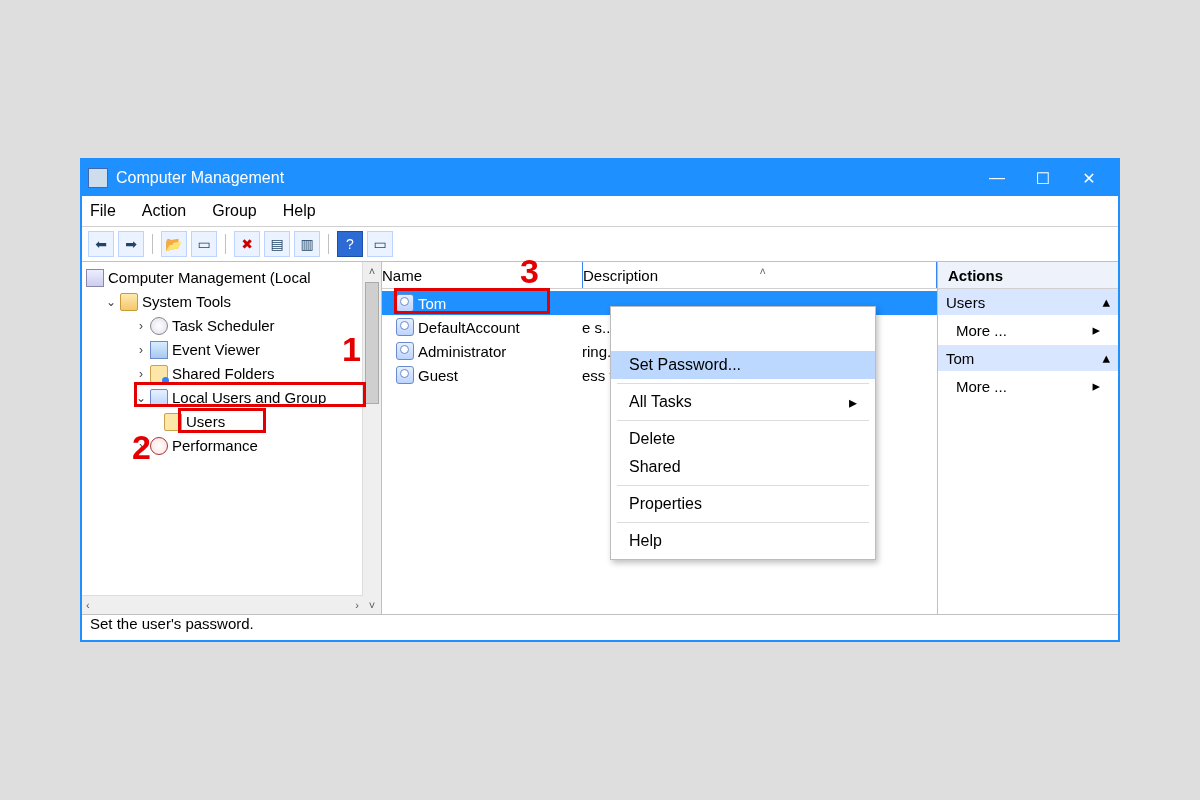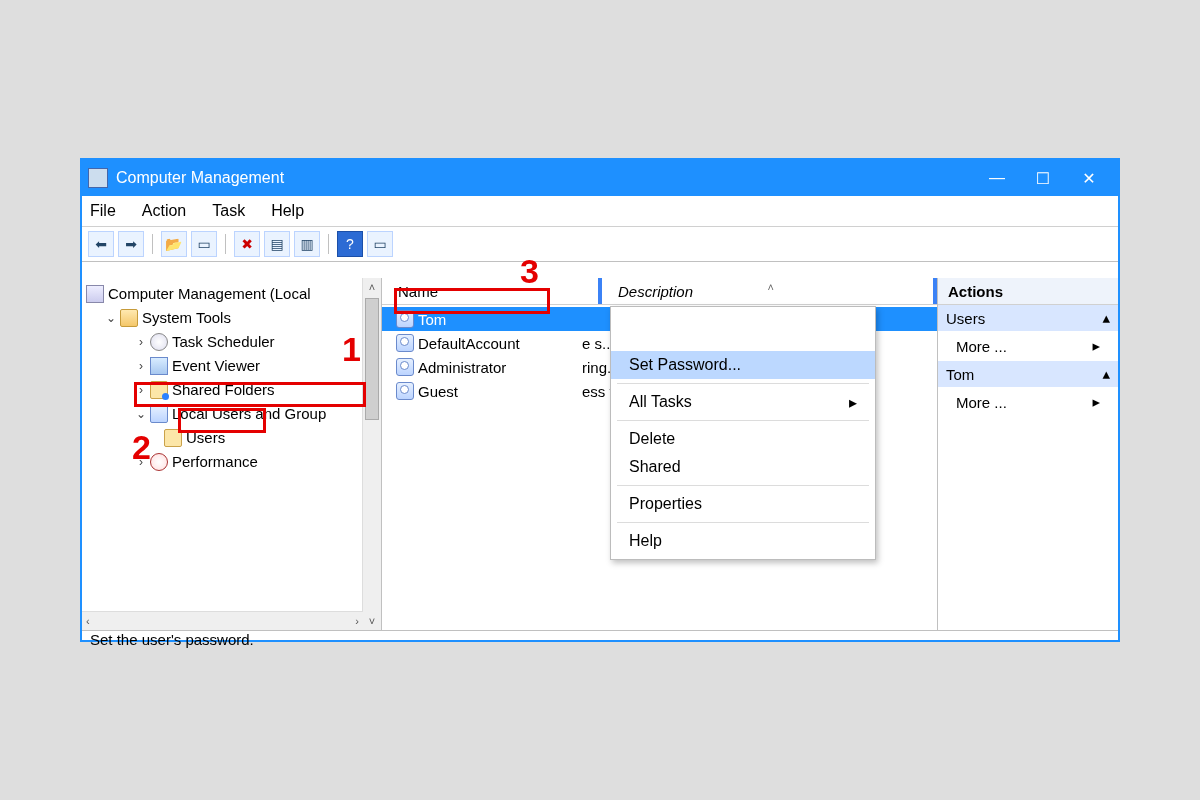--- a/index.html
+++ b/index.html
@@ -11,21 +11,21 @@
   .titlebar .title{flex:1;}
   .winbtn{width:46px;height:28px;display:flex;align-items:center;justify-content:center;color:#fff;font-size:16px;}
   
   .menubar{height:30px;background:#fff;display:flex;align-items:center;padding:0 8px;border-bottom:1px solid #d0d0d0;font-size:16px;}
   .menubar span{margin-right:26px;}
   
   .toolbar{height:34px;background:#fff;display:flex;align-items:center;padding:0 6px;border-bottom:1px solid #c0c0c0;gap:4px;}
   .tbtn{width:24px;height:24px;border:1px solid #bcd4ff;background:#eaf3ff;display:flex;align-items:center;justify-content:center;font-size:14px;color:#246;}
   .tsep{width:1px;height:20px;background:#c0c0c0;margin:0 4px;}
   
-  .panes{display:flex;height:calc(100% - 36px - 30px - 34px - 28px);border-bottom:1px solid #c0c0c0;margin-top:16px;}
+  .panes{display:flex;height:calc(100% - 36px - 30px - 34px - 28px);border-bottom:1px solid #c0c0c0;}
   .pane{border-right:1px solid #c0c0c0;box-sizing:border-box;position:relative;overflow:hidden;}
   .pane:last-child{border-right:none;}
   .tree-pane{width:300px;display:flex;}
   .tree-content{flex:1;padding:4px 2px 4px 4px;line-height:24px;font-size:15px;overflow:hidden;}
   .tree-vscroll{width:18px;background:#efefef;position:relative;border-left:1px solid #ddd;}
   .tree-vscroll .arrow{height:18px;text-align:center;font-size:11px;color:#555;line-height:18px;cursor:default;}
   .tree-vscroll .thumb{position:absolute;left:2px;right:2px;top:20px;height:120px;background:#cfcfcf;border:1px solid #aaa;}
   .tree-hscroll{height:18px;border-top:1px solid #ddd;background:#efefef;display:flex;align-items:center;justify-content:space-between;font-size:11px;color:#555;padding:0 4px;position:absolute;left:0;right:18px;bottom:0;}
   .tree-item{display:flex;align-items:center;white-space:nowrap;}
   .tw{display:inline-block;width:14px;text-align:center;margin-right:2px;color:#444;font-size:12px;}
@@ -39,23 +39,23 @@
   .ico-usersgrp{background:linear-gradient(#e6f0ff,#bcd4ff);border:1px solid #6a8acc;border-radius:2px;}
   .ico-folder{background:#fce6a8;border:1px solid #caa24a;border-radius:2px;}
   .ico-perf{border:1px solid #a33;border-radius:50%;background:radial-gradient(#fff,#fdd);}
   .ico-user{background:linear-gradient(#e6f0ff,#bcd4ff);border:1px solid #6a8acc;border-radius:3px;position:relative;}
   .ico-user::after{content:"";position:absolute;left:3px;top:2px;width:7px;height:7px;border-radius:50%;background:#fff;border:1px solid #6a8acc;}
   .ind1{padding-left:18px;}
   .ind2{padding-left:48px;}
   .ind3{padding-left:78px;}
   .list-pane{flex:1;}
   .list-head{display:flex;height:26px;border-bottom:1px solid #d0d0d0;align-items:center;font-size:15px;}
-  .list-head .col{padding-left:16px;border-right:4px solid #3b82f6;height:100%;display:flex;align-items:center;}
+  .list-head .col{padding-left:0;border-right:1px solid #3b82f6;height:100%;display:flex;align-items:center;}
   .col-name{width:200px;}
-  .col-desc{flex:1;position:relative;font-style:italic;}
+  .col-desc{flex:1;position:relative;}
   .sort-caret{position:absolute;left:50%;top:3px;font-size:11px;color:#666;}
   .list-body{position:relative;padding-top:2px;}
   .row{display:flex;align-items:center;height:24px;padding-left:14px;font-size:15px;}
   .row.sel{background:#1e90ff;color:#fff;}
   .row .rname{width:186px;display:flex;align-items:center;}
   .row .rdesc{flex:1;white-space:nowrap;overflow:hidden;}
   .actions-pane{width:180px;}
   .act-head{background:#eef3fb;border-bottom:1px solid #d0d0d0;height:26px;display:flex;align-items:center;padding:0 10px;font-weight:700;font-size:15px;}
   .act-sec{background:#d8e6ff;padding:4px 8px;display:flex;align-items:center;justify-content:space-between;font-size:15px;}
   .act-item{padding:6px 18px;font-size:15px;display:flex;align-items:center;justify-content:space-between;}
@@ -81,21 +81,21 @@
       <span class="app-icon"></span>
       <span class="title">Computer Management</span>
       <div class="winbtn">—</div>
       <div class="winbtn">☐</div>
       <div class="winbtn">✕</div>
     </div>
 
     <div class="menubar">
       <span>File</span>
       <span>Action</span>
-      <span>Task</span>
+      <span>Group</span>
       <span>Help</span>
     </div>
 
     <div class="toolbar">
       <div class="tbtn">⬅</div>
       <div class="tbtn">➡</div>
       <div class="tsep"></div>
       <div class="tbtn">📂</div>
       <div class="tbtn">▭</div>
       <div class="tsep"></div>

